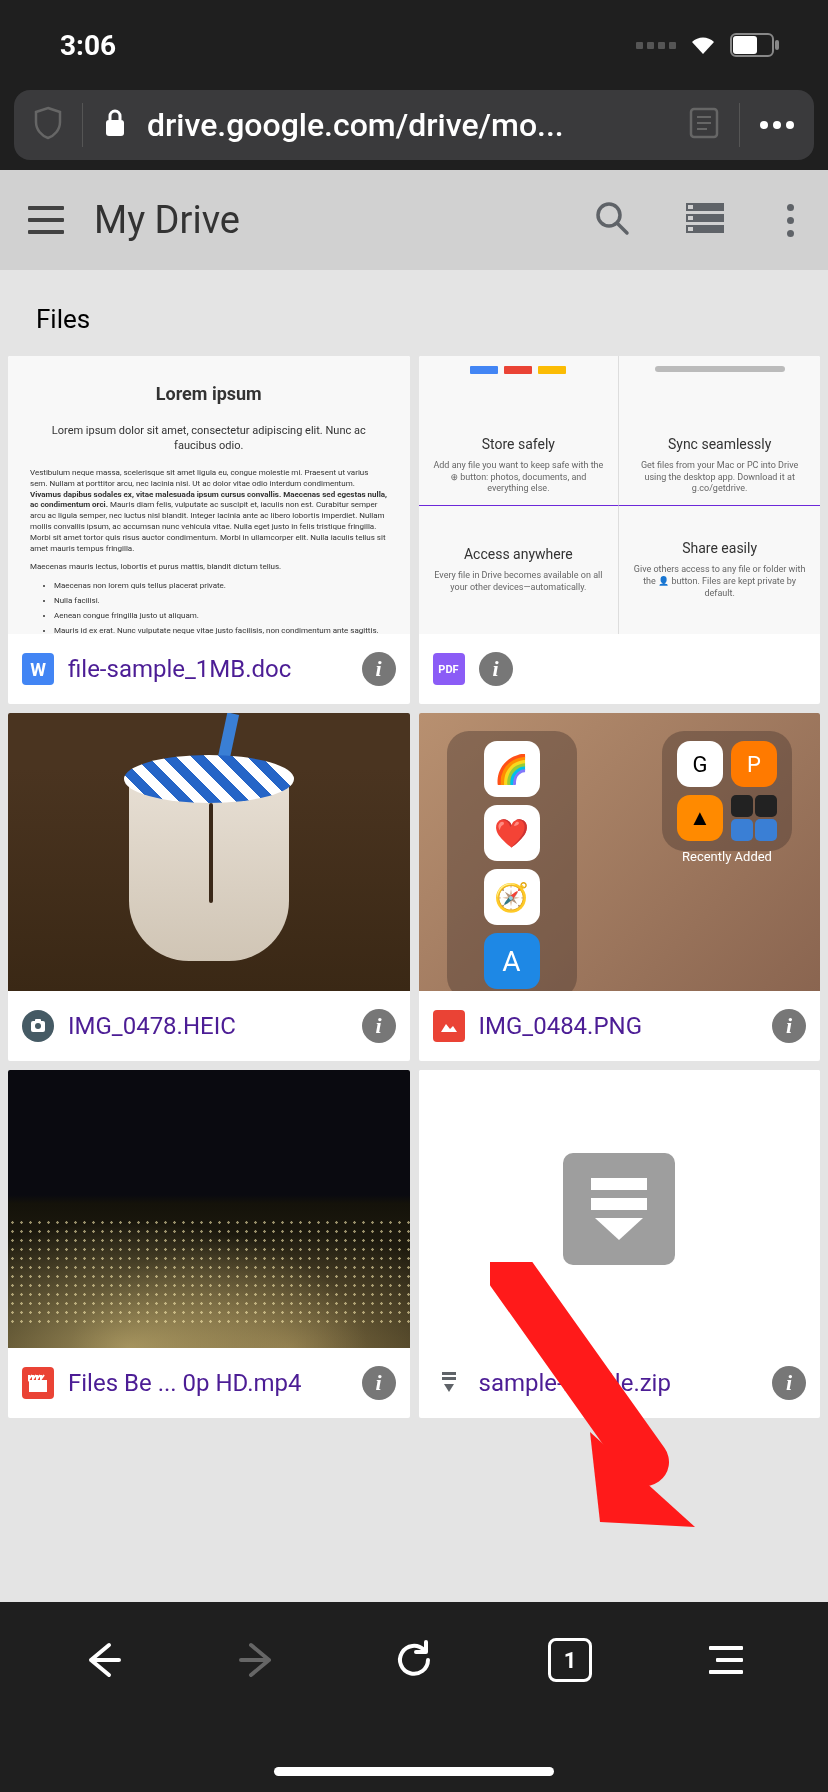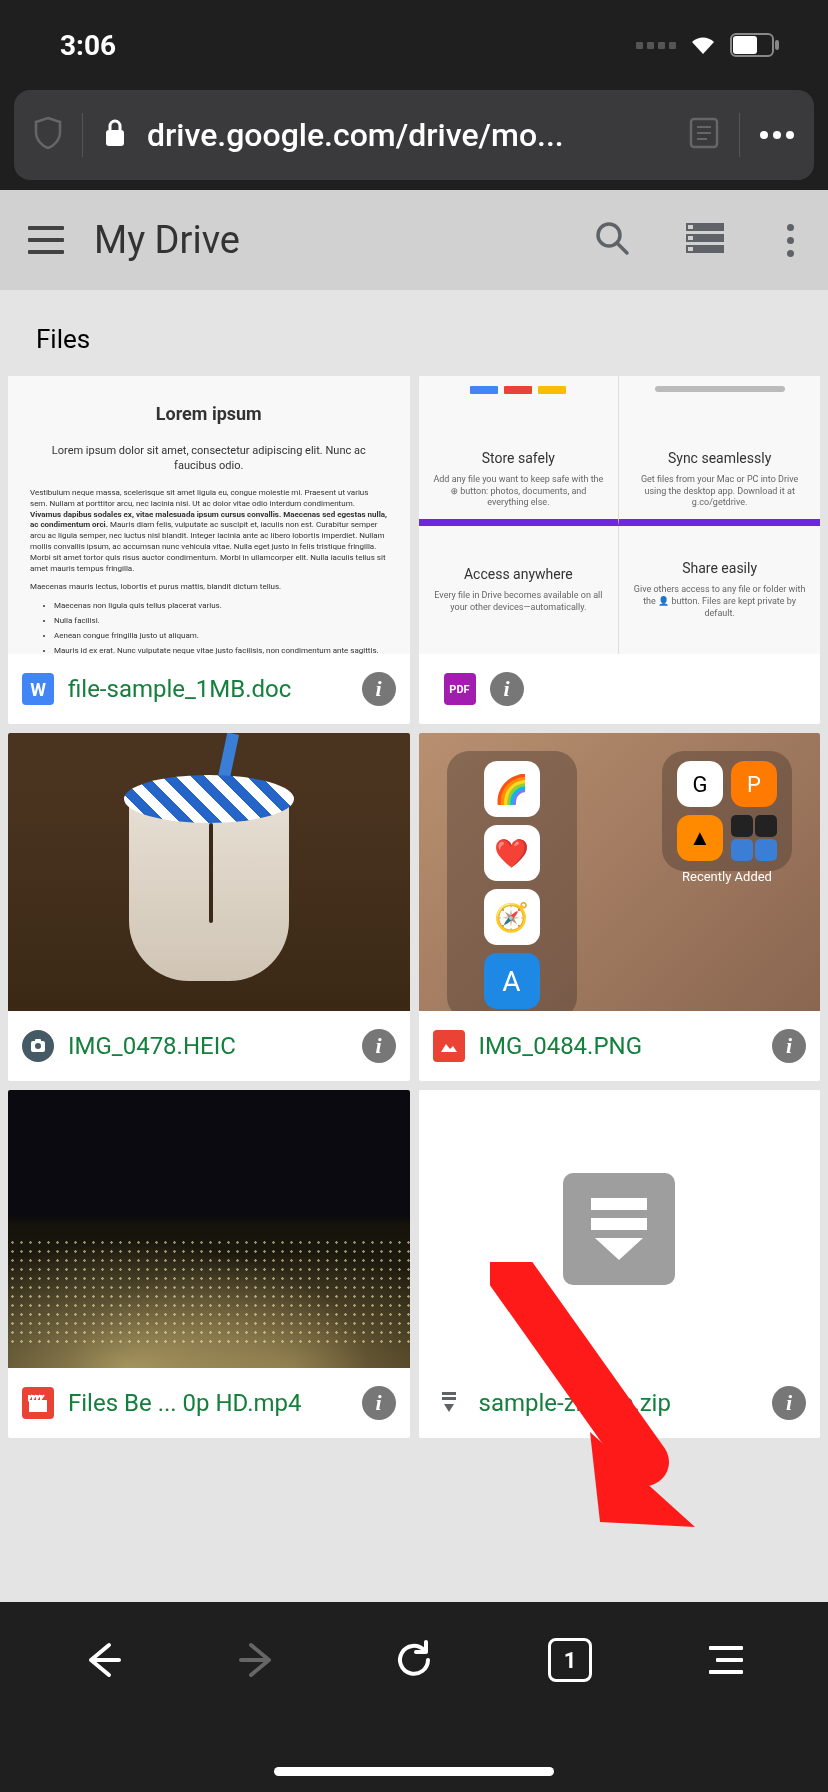--- a/index.html
+++ b/index.html
@@ -7,21 +7,21 @@
   
   
   .status-bar { height: 90px; background: #1f1f1f; display: flex; align-items: center; justify-content: space-between; padding: 0 48px 0 60px; color: #fff; }
   .status-time { font-size: 28px; font-weight: 700; }
   .status-right { display: flex; align-items: center; gap: 12px; }
   .signal-dots { display: flex; gap: 4px; }
   .signal-dots span { width: 7px; height: 7px; background: #555; border-radius: 1px; }
   .wifi-icon svg, .battery-icon svg { display: block; }
 
   
-  .browser-bar { height: 90px; margin: 0 14px 10px 14px; background: #3a3a3c; border-radius: 16px; display: flex; align-items: center; padding: 0 20px; gap: 20px; }
+  .browser-bar { height: 70px; margin: 0 14px 10px 14px; background: #3a3a3c; border-radius: 16px; display: flex; align-items: center; padding: 0 20px; gap: 20px; }
   .shield-icon { color: #666; }
   .divider-v { width: 1px; height: 44px; background: #555; }
   .lock-icon { color: #fff; }
   .url-text { flex: 1; color: #fff; font-size: 32px; font-weight: 500; white-space: nowrap; overflow: hidden; }
   .reader-icon { color: #666; }
   .dots-icon { color: #fff; display: flex; gap: 5px; }
   .dots-icon span { width: 8px; height: 8px; background: #fff; border-radius: 50%; }
 
   
   .drive-header { height: 100px; background: #d1d1d1; display: flex; align-items: center; padding: 0 28px; gap: 24px; }
@@ -35,35 +35,35 @@
 
   
   .content { background: #e4e4e4; height: 1412px; padding: 0 8px; overflow: hidden; }
   .section-label { font-size: 26px; color: #000000; padding: 34px 0 22px 28px; }
   .grid { display: grid; grid-template-columns: 1fr 1fr; gap: 9px; }
 
   .file-card { background: #fff; border-radius: 2px; overflow: hidden; display: flex; flex-direction: column; }
   .file-preview { height: 278px; background: #f8f8f8; overflow: hidden; position: relative; }
   .file-row { height: 70px; display: flex; align-items: center; padding: 0 14px; gap: 14px; }
   .file-type-icon { width: 32px; height: 32px; flex-shrink: 0; border-radius: 4px; }
-  .file-name { flex: 1; font-size: 24px; color: #15803d; white-space: nowrap; overflow: hidden; text-overflow: ellipsis; }
+  .file-name { flex: 1; font-size: 24px; color: #4c1d95; white-space: nowrap; overflow: hidden; text-overflow: ellipsis; }
   .info-icon { width: 34px; height: 34px; background: #777; border-radius: 50%; display: flex; align-items: center; justify-content: center; color: #fff; font-size: 22px; font-weight: 700; font-style: italic; font-family: Georgia, serif; }
 
   
   .doc-preview { padding: 26px 22px; font-size: 10px; color: #333; line-height: 1.35; }
   .doc-title { text-align: center; font-size: 18px; font-weight: 700; margin-bottom: 18px; }
   .doc-sub { text-align: center; font-weight: 400; font-size: 11px; margin-bottom: 14px; }
   .doc-para { font-size: 8px; margin-bottom: 8px; }
   .doc-para b { font-weight: 700; }
   .doc-list { font-size: 8px; padding-left: 24px; }
   .doc-list li { margin-bottom: 4px; }
 
   
   .gs-preview { display: grid; grid-template-columns: 1fr 1fr; font-size: 10px; color: #666; text-align: center; }
-  .gs-cell { border-right: 1px solid #ddd; border-bottom: 7px solid #6d28d9; padding: 10px 12px; display: flex; flex-direction: column; justify-content: center; align-items: center; }
+  .gs-cell { border-right: 1px solid #ddd; border-bottom: 1px solid #6d28d9; padding: 10px 12px; display: flex; flex-direction: column; justify-content: center; align-items: center; }
   .gs-cell:nth-child(2n) { border-right: none; }
   .gs-top { height: 150px; }
   .gs-bot { height: 128px; border-bottom: none; }
   .gs-h { font-size: 14px; color: #333; font-weight: 400; margin-bottom: 8px; }
   .gs-p { font-size: 9px; line-height: 1.3; }
   .gs-colorbar { display: flex; gap: 6px; margin-bottom: auto; }
   .gs-colorbar span { width: 28px; height: 8px; border-radius: 1px; }
   .gs-grayline { width: 130px; height: 6px; background: #bbb; border-radius: 3px; margin-bottom: auto; }
 
   
@@ -84,21 +84,21 @@
   .city-lights { position: absolute; bottom: 0; left: 0; right: 0; height: 150px; background: radial-gradient(ellipse at 30% 100%, rgba(255,230,150,0.5) 0%, transparent 60%), radial-gradient(ellipse at 70% 100%, rgba(255,220,140,0.35) 0%, transparent 55%); }
   .light-dots { position: absolute; bottom: 20px; left: 0; right: 0; height: 110px; background-image: radial-gradient(circle, rgba(255,240,180,0.8) 1px, transparent 1.5px); background-size: 9px 9px; opacity: 0.7; }
 
   .img-zip { background: #fff; display: flex; align-items: center; justify-content: center; }
   .zip-icon { width: 112px; height: 112px; background: #9e9e9e; border-radius: 10px; display: flex; flex-direction: column; align-items: center; justify-content: center; gap: 8px; }
   .zip-icon .bar { width: 56px; height: 12px; background: #fff; }
   .zip-icon .tri { width: 0; height: 0; border-left: 24px solid transparent; border-right: 24px solid transparent; border-top: 22px solid #fff; }
 
   
   .ft-word { background: #4285f4; color: #fff; display: flex; align-items: center; justify-content: center; font-weight: 700; font-size: 18px; }
-  .ft-pdf { background: #a21caf; color: #fff; display: flex; align-items: center; justify-content: center; font-weight: 700; font-size: 11px; margin-left: 11px; }
+  .ft-pdf { background: #8b5cf6; color: #fff; display: flex; align-items: center; justify-content: center; font-weight: 700; font-size: 11px; }
   .ft-heic { background: #455a64; border-radius: 50%; display: flex; align-items: center; justify-content: center; }
   .ft-png { background: #ea4335; display: flex; align-items: center; justify-content: center; }
   .ft-mp4 { background: #ea4335; display: flex; align-items: center; justify-content: center; }
   .ft-zip { color: #5f6368; display: flex; align-items: center; justify-content: center; background: transparent; }
 
   
   .browser-nav { position: absolute; bottom: 0; left: 0; right: 0; height: 190px; background: #1f1f1f; display: flex; align-items: flex-start; justify-content: space-around; padding: 28px 24px 0 24px; }
   .nav-btn { width: 60px; height: 60px; display: flex; align-items: center; justify-content: center; color: #fff; }
   .nav-btn.dim { color: #666; }
   .tab-count { width: 44px; height: 44px; border: 3px solid #fff; border-radius: 8px; display: flex; align-items: center; justify-content: center; font-size: 22px; font-weight: 700; color: #fff; }
@@ -205,21 +205,21 @@
   <div class="section-label">Files</div>
   <div class="grid">
 
     <div class="file-card">
       <div class="file-preview doc-preview">
         <div class="doc-title">Lorem ipsum</div>
         <div class="doc-sub">Lorem ipsum dolor sit amet, consectetur adipiscing elit. Nunc ac faucibus odio.</div>
         <div class="doc-para"><span>Vestibulum neque massa, scelerisque sit amet ligula eu, congue molestie mi. Praesent ut varius sem. Nullam at porttitor arcu, nec lacinia nisi. Ut ac dolor vitae odio interdum condimentum.</span><b> Vivamus dapibus sodales ex, vitae malesuada ipsum cursus convallis. Maecenas sed egestas nulla, ac condimentum orci.</b><span> Mauris diam felis, vulputate ac suscipit et, iaculis non est. Curabitur semper arcu ac ligula semper, nec luctus nisl blandit. Integer lacinia ante ac libero lobortis imperdiet. Nullam mollis convallis ipsum, ac accumsan nunc vehicula vitae. Nulla eget justo in felis tristique fringilla. Morbi sit amet tortor quis risus auctor condimentum. Morbi in ullamcorper elit. Nulla iaculis tellus sit amet mauris tempus fringilla.</span></div>
         <div class="doc-para">Maecenas mauris lectus, lobortis et purus mattis, blandit dictum tellus.</div>
         <ul class="doc-list">
-          <li>Maecenas non ligula quis tellus placerat varius.</li>
+          <li>Maecenas non lorem quis tellus placerat private.</li>
           <li>Nulla facilisi.</li>
           <li>Aenean congue fringilla justo ut aliquam.</li>
           <li><u>Mauris id ex erat.</u><span> Nunc vulputate neque vitae justo facilisis, non condimentum ante sagittis.</span></li>
         </ul>
       </div>
       <div class="file-row">
         <div class="file-type-icon ft-word">W</div>
         <div class="file-name">file-sample_1MB.doc</div>
         <div class="info-icon">i</div>
       </div>

